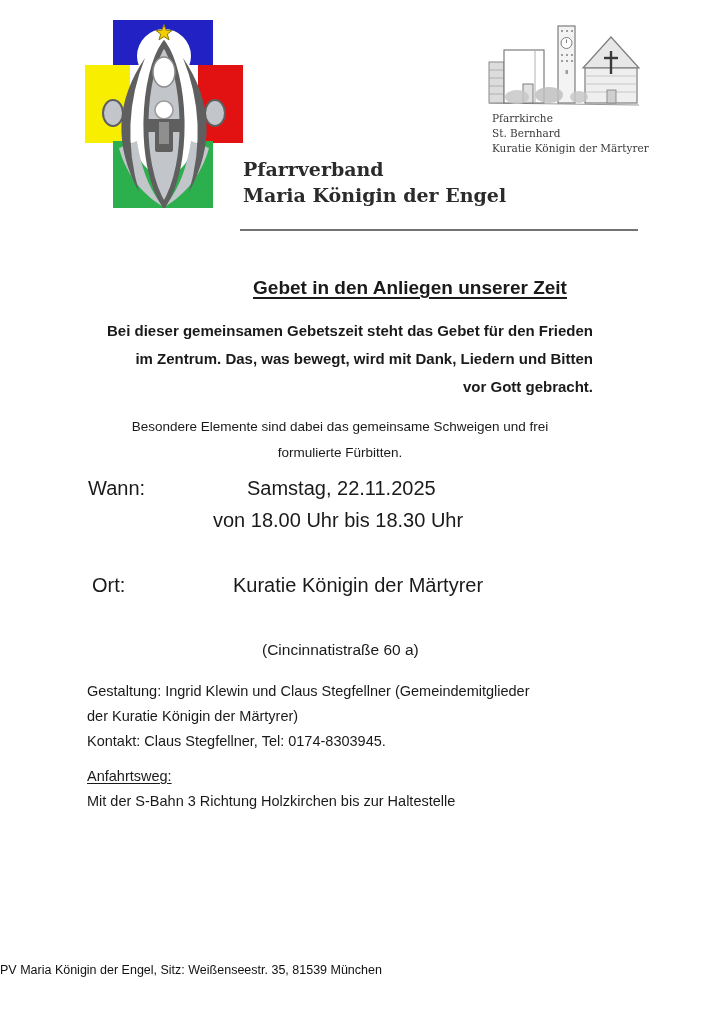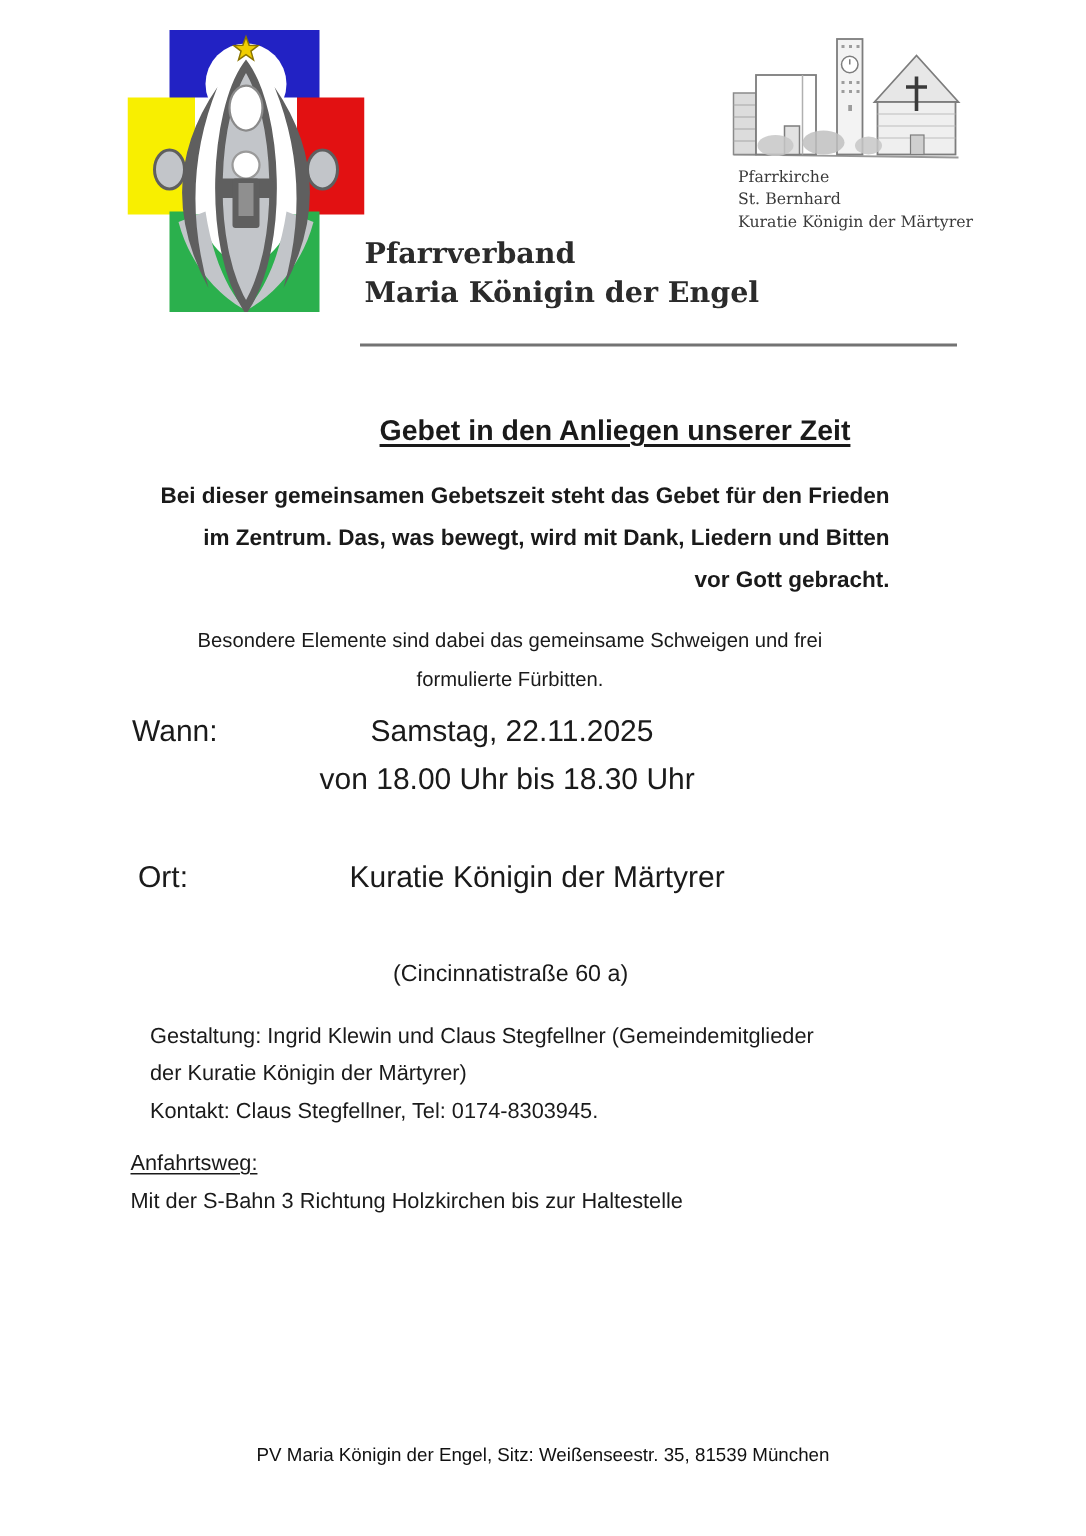--- a/index.html
+++ b/index.html
@@ -30,25 +30,25 @@
     font-size:13.5px;line-height:26px;}
 
   .big{font-size:20px;}
   #when-label{left:88px;top:477px;}
   #when-line1{left:247px;top:477px;}
   #when-line2{left:213px;top:509px;}
   #where-label{left:92px;top:574px;text-align:right;}
   #where-line1{left:233px;top:574px;}
   #where-line2{left:262px;top:607px;font-size:15.5px;margin-top:34px;}
 
-  #organizers{left:87px;top:679px;font-size:14.5px;line-height:25px;margin-left:13px;}
+  #organizers{left:87px;top:679px;font-size:14.5px;line-height:25px;}
   #directions{left:87px;top:764px;font-size:14.5px;line-height:25px;}
   #directions-heading{text-decoration:underline;text-underline-offset:2px;}
 
-  #page-footer{left:0;top:963px;width:724px;text-align:center;font-size:12.5px;color:#111;}
+  #page-footer{left:0;top:963px;width:724px;text-align:left;font-size:12.5px;color:#111;}
 </style>
 </head>
 <body>
 
 <svg id="logo" class="abs" viewBox="0 0 158 188" xmlns="http://www.w3.org/2000/svg">
   <g>
     <rect x="28" y="0" width="100" height="47" fill="#2222c4"></rect>
     <rect x="0" y="45" width="45" height="78" fill="#f8ef00"></rect>
     <rect x="113" y="45" width="45" height="78" fill="#e21112"></rect>
     <rect x="28" y="121" width="100" height="67" fill="#2bb04d"></rect>

